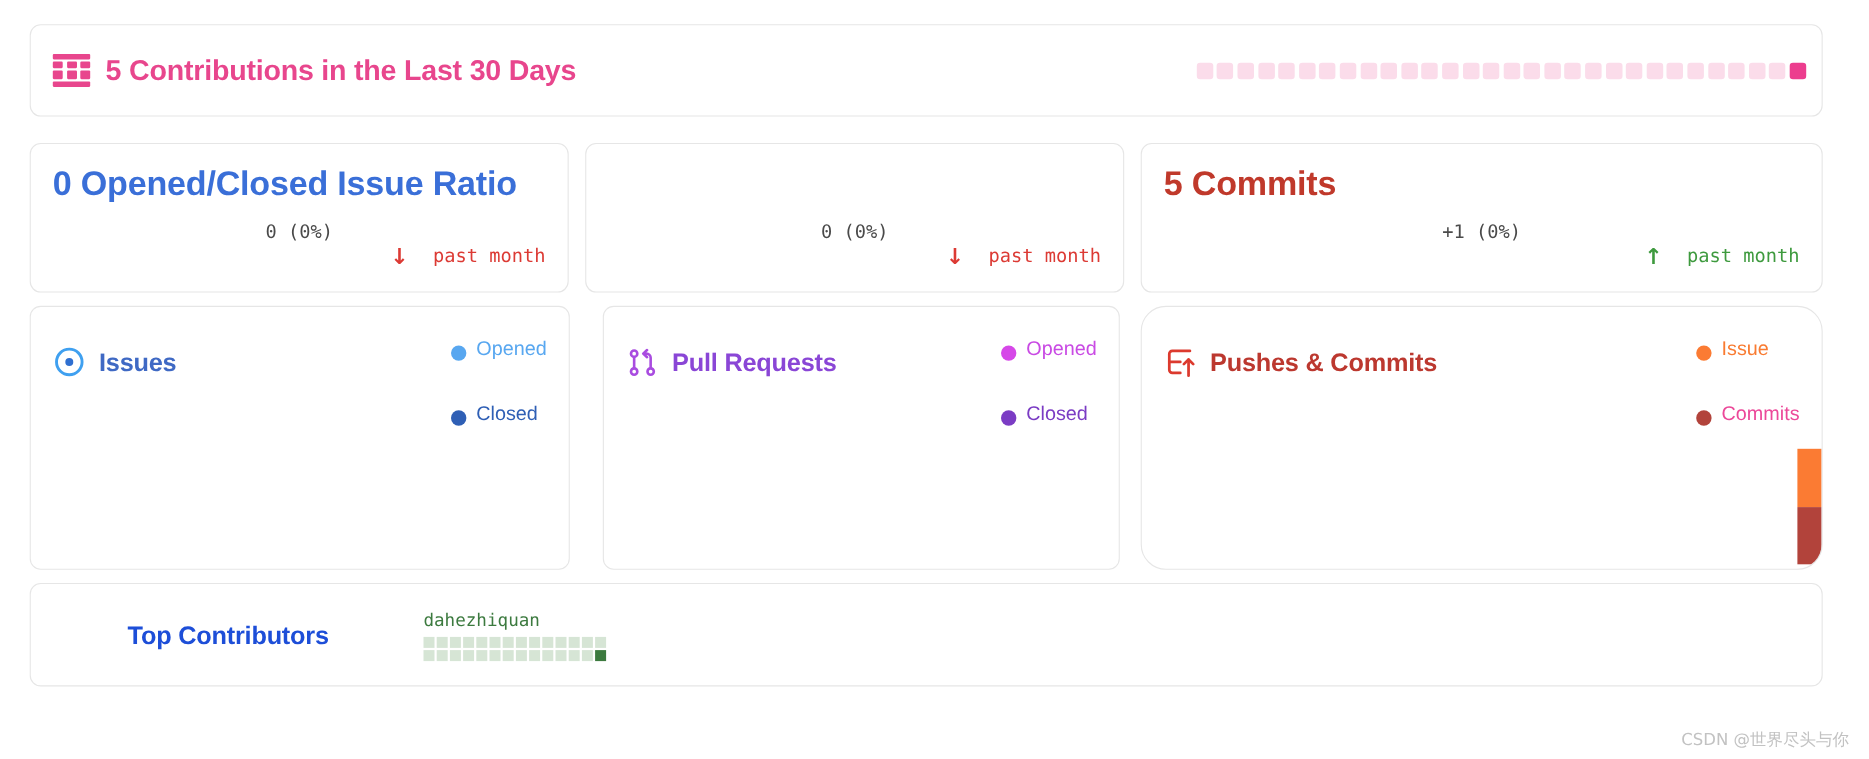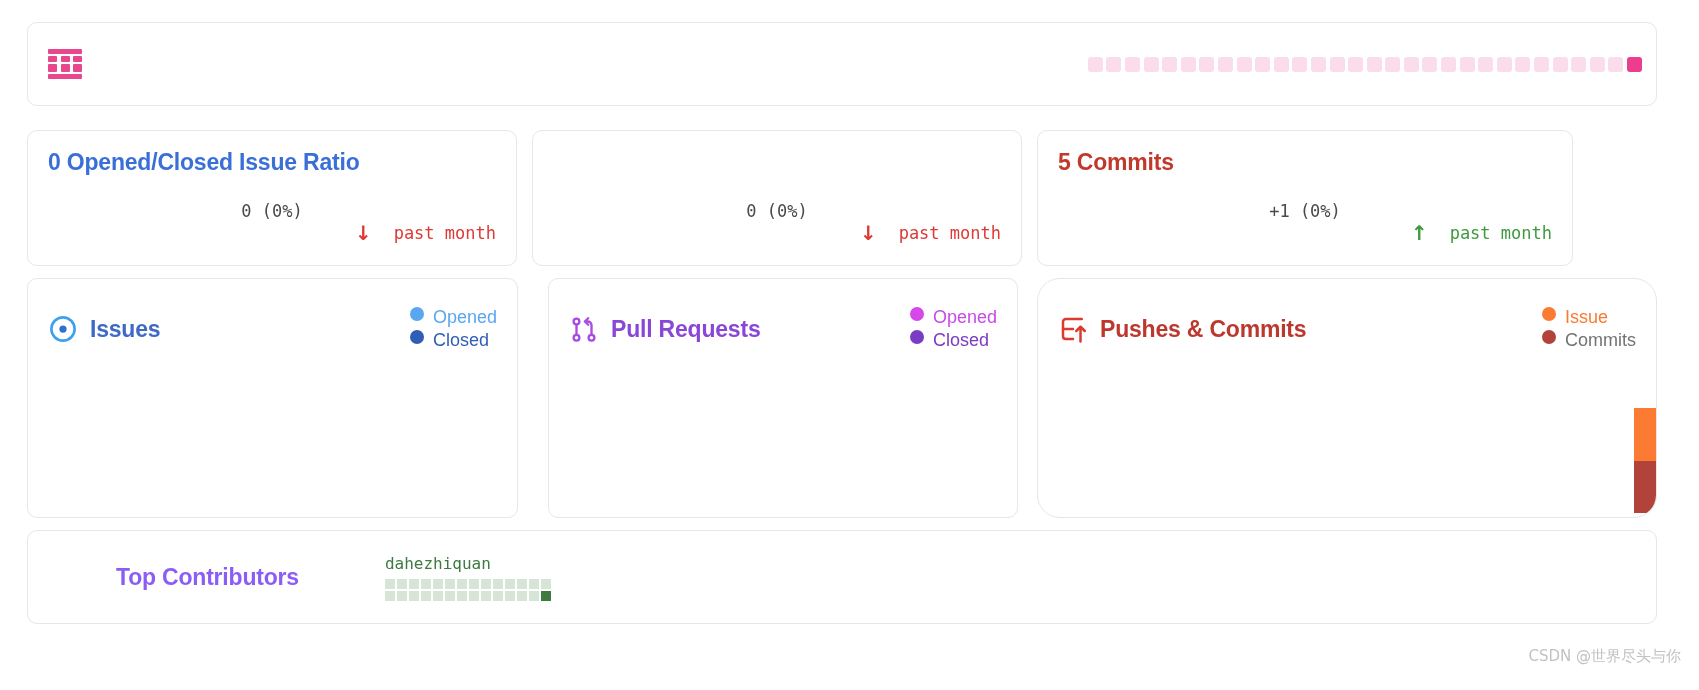--- a/index.html
+++ b/index.html
@@ -68,24 +68,24 @@
     border-radius: 3px;
     background: #FBDCEA;
     display: block;
   }
   .csq.active { background: #EC3D8E; }
 
   
   .stat-card { height: 136px; top: 130px; padding: 18px 20px 0 20px; }
   #stat-card-0 { left: 27px;   width: 490px; }
   #stat-card-1 { left: 532px;  width: 490px; }
-  #stat-card-2 { left: 1037px; width: 536px; }
+  #stat-card-2 { left: 1037px; width: 620px; }
 
   .stat-title {
-    font-size: 23px; font-weight: bold;
+    font-size: 31px; font-weight: bold;
     letter-spacing: -0.2px;
     white-space: nowrap;
   }
   .stat-foot {
     position: absolute;
     left: 20px; right: 20px; bottom: 20px;
     display: flex; align-items: center;
     font-family: "DejaVu Sans Mono", monospace;
     font-size: 17px;
     flex-direction: column;
@@ -109,38 +109,38 @@
   .chart-icon { width: 30px; height: 30px; flex: 0 0 auto; margin-right: 12px; }
   .chart-title {
     font-size: 23px; font-weight: bold;
     letter-spacing: -0.2px; white-space: nowrap;
   }
   .legend {
     margin-left: auto;
     display: flex; flex-direction: column; gap: 2px;
     font-size: 18px;
   }
-  .legend-row { display: flex; align-items: flex-start; gap: 9px; line-height: 1.15; }
+  .legend-row { display: flex; align-items: flex-end; gap: 9px; line-height: 1.15; margin-top: 36px; }
   .legend-dot { width: 14px; height: 14px; border-radius: 50%; display: block; flex: 0 0 auto; }
 
   .plot { position: relative; height: 160px; }
   .stacked-bar {
     position: absolute;
     bottom: 0;
     width: 22px;
   }
   .stacked-bar > span { display: block; width: 100%; }
 
   
   #contributors-card {
     left: 27px; top: 530px; width: 1630px; height: 94px;
   }
   .contrib2-inner { display: flex; align-items: center; height: 100%; padding: 0 20px; }
   #contributors-title {
-    font-size: 23px; font-weight: bold; color: #8b5cf6;
+    font-size: 23px; font-weight: bold; color: #1d4ed8;
     letter-spacing: -0.2px;
     margin-left: 68px;
     white-space: nowrap;
   }
   .contributor-block { margin-left: 86px; }
   .contributor-name {
     font-family: "DejaVu Sans Mono", monospace;
     font-size: 16px; color: #3C7A3F;
     margin-bottom: 6px;
   }
@@ -148,21 +148,21 @@
     display: grid;
     grid-template-columns: repeat(14, 10px);
     gap: 2px 2px;
   }
   .ctile { width: 10px; height: 10px; background: #D6E5D5; display: block; }
   .ctile.full { background: #3C7A3F; }
 
   
   #watermark {
     position: absolute;
-    right: 18px; bottom: 24px;
+    right: 18px; bottom: 8px;
     font-size: 15px;
     color: #c2c2c2;
     font-family: "DejaVu Sans", sans-serif;
     white-space: nowrap;
   }
 </style>
 </head>
 <body>
 
 <div class="page">
@@ -176,20 +176,21 @@
             <span></span>
             <span></span>
           </div>
         <div class="grow tall">
             <span></span>
             <span></span>
             <span></span>
           </div>
         <div class="gbar"></div>
       </div>
+      <div id="contrib-title">5 Contributions in the Last 30 Days</div>
       <div id="contrib-squares">
           <span class="csq"></span>
           <span class="csq"></span>
           <span class="csq"></span>
           <span class="csq"></span>
           <span class="csq"></span>
           <span class="csq"></span>
           <span class="csq"></span>
           <span class="csq"></span>
           <span class="csq"></span>
@@ -311,21 +312,21 @@
         </svg>
       </span>
       <span class="chart-title" style="color: rgb(188, 56, 47);">Pushes &amp; Commits</span>
       <span class="legend">
         <span class="legend-row">
           <span class="legend-dot" style="background:#FB7B33"></span>
           <span style="color:#F97B31">Issue</span>
         </span>
         <span class="legend-row">
           <span class="legend-dot" style="background:#B2433B"></span>
-          <span style="color:#737373">Commits</span>
+          <span style="color:#ec4899">Commits</span>
         </span>
       </span>
     </div>
     <div class="plot">
       <div class="stacked-bar" style="right:0px; height:105px;">
         <span style="height:53px; background:#FB7B33;"></span>
         <span style="height:52px; background:#B2433B;"></span>
       </div>
     </div>
   </div>

